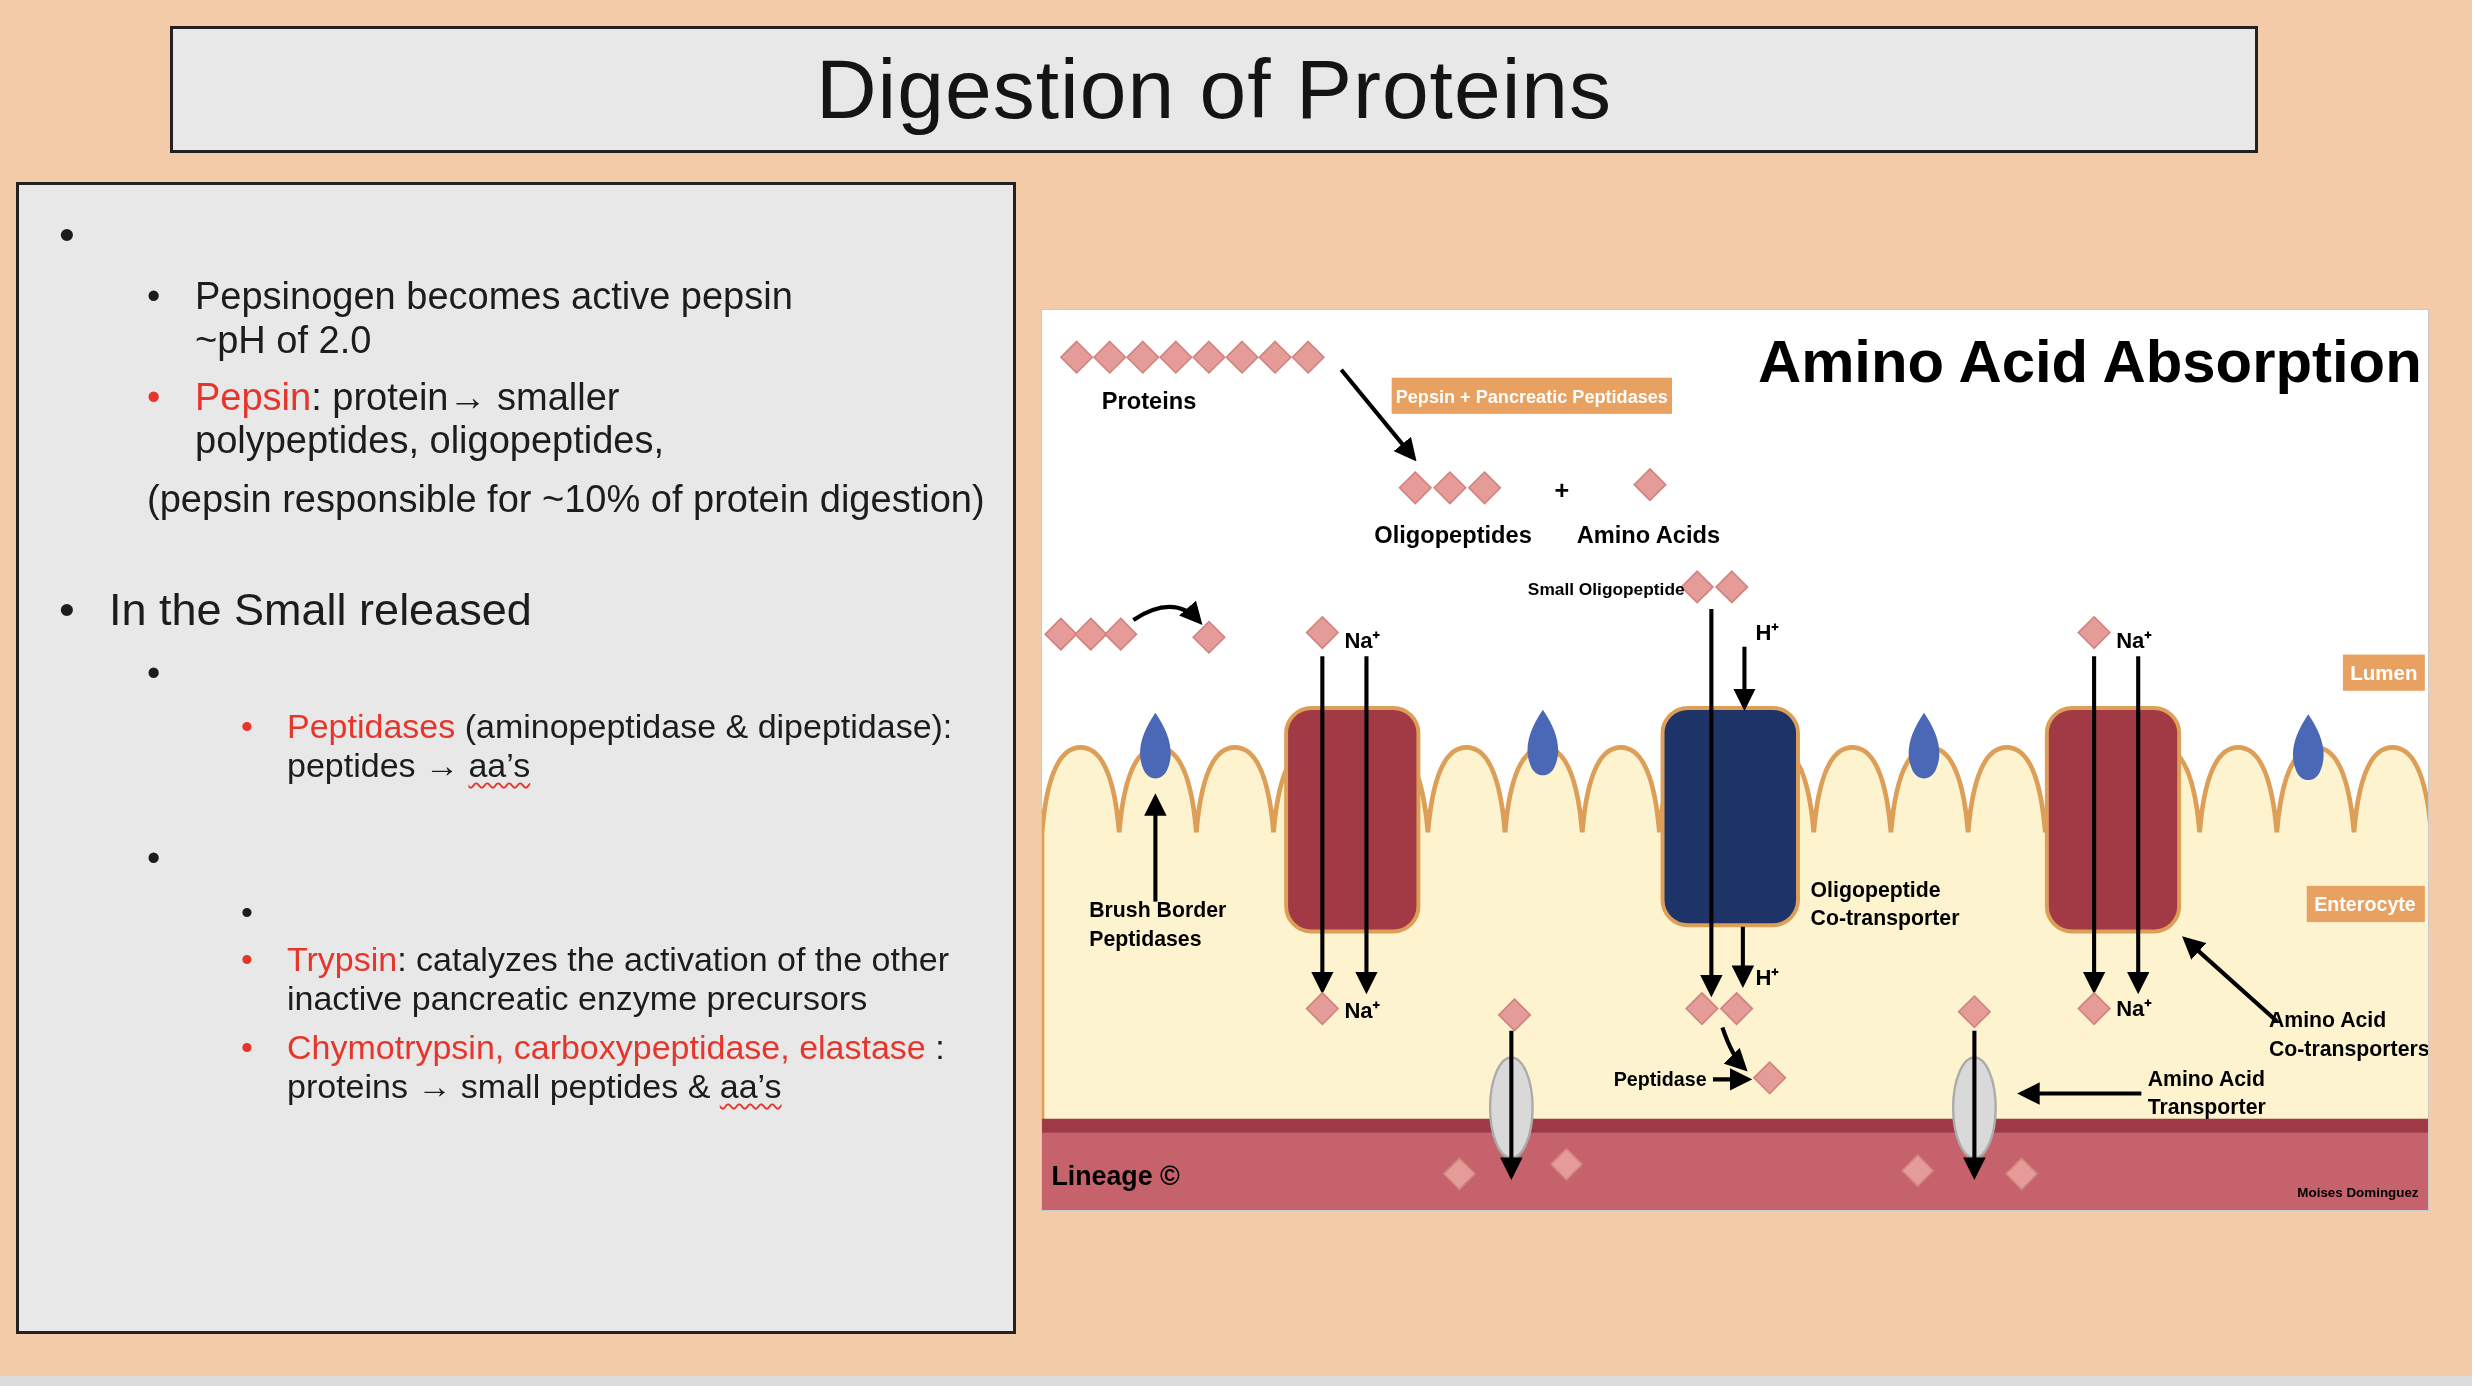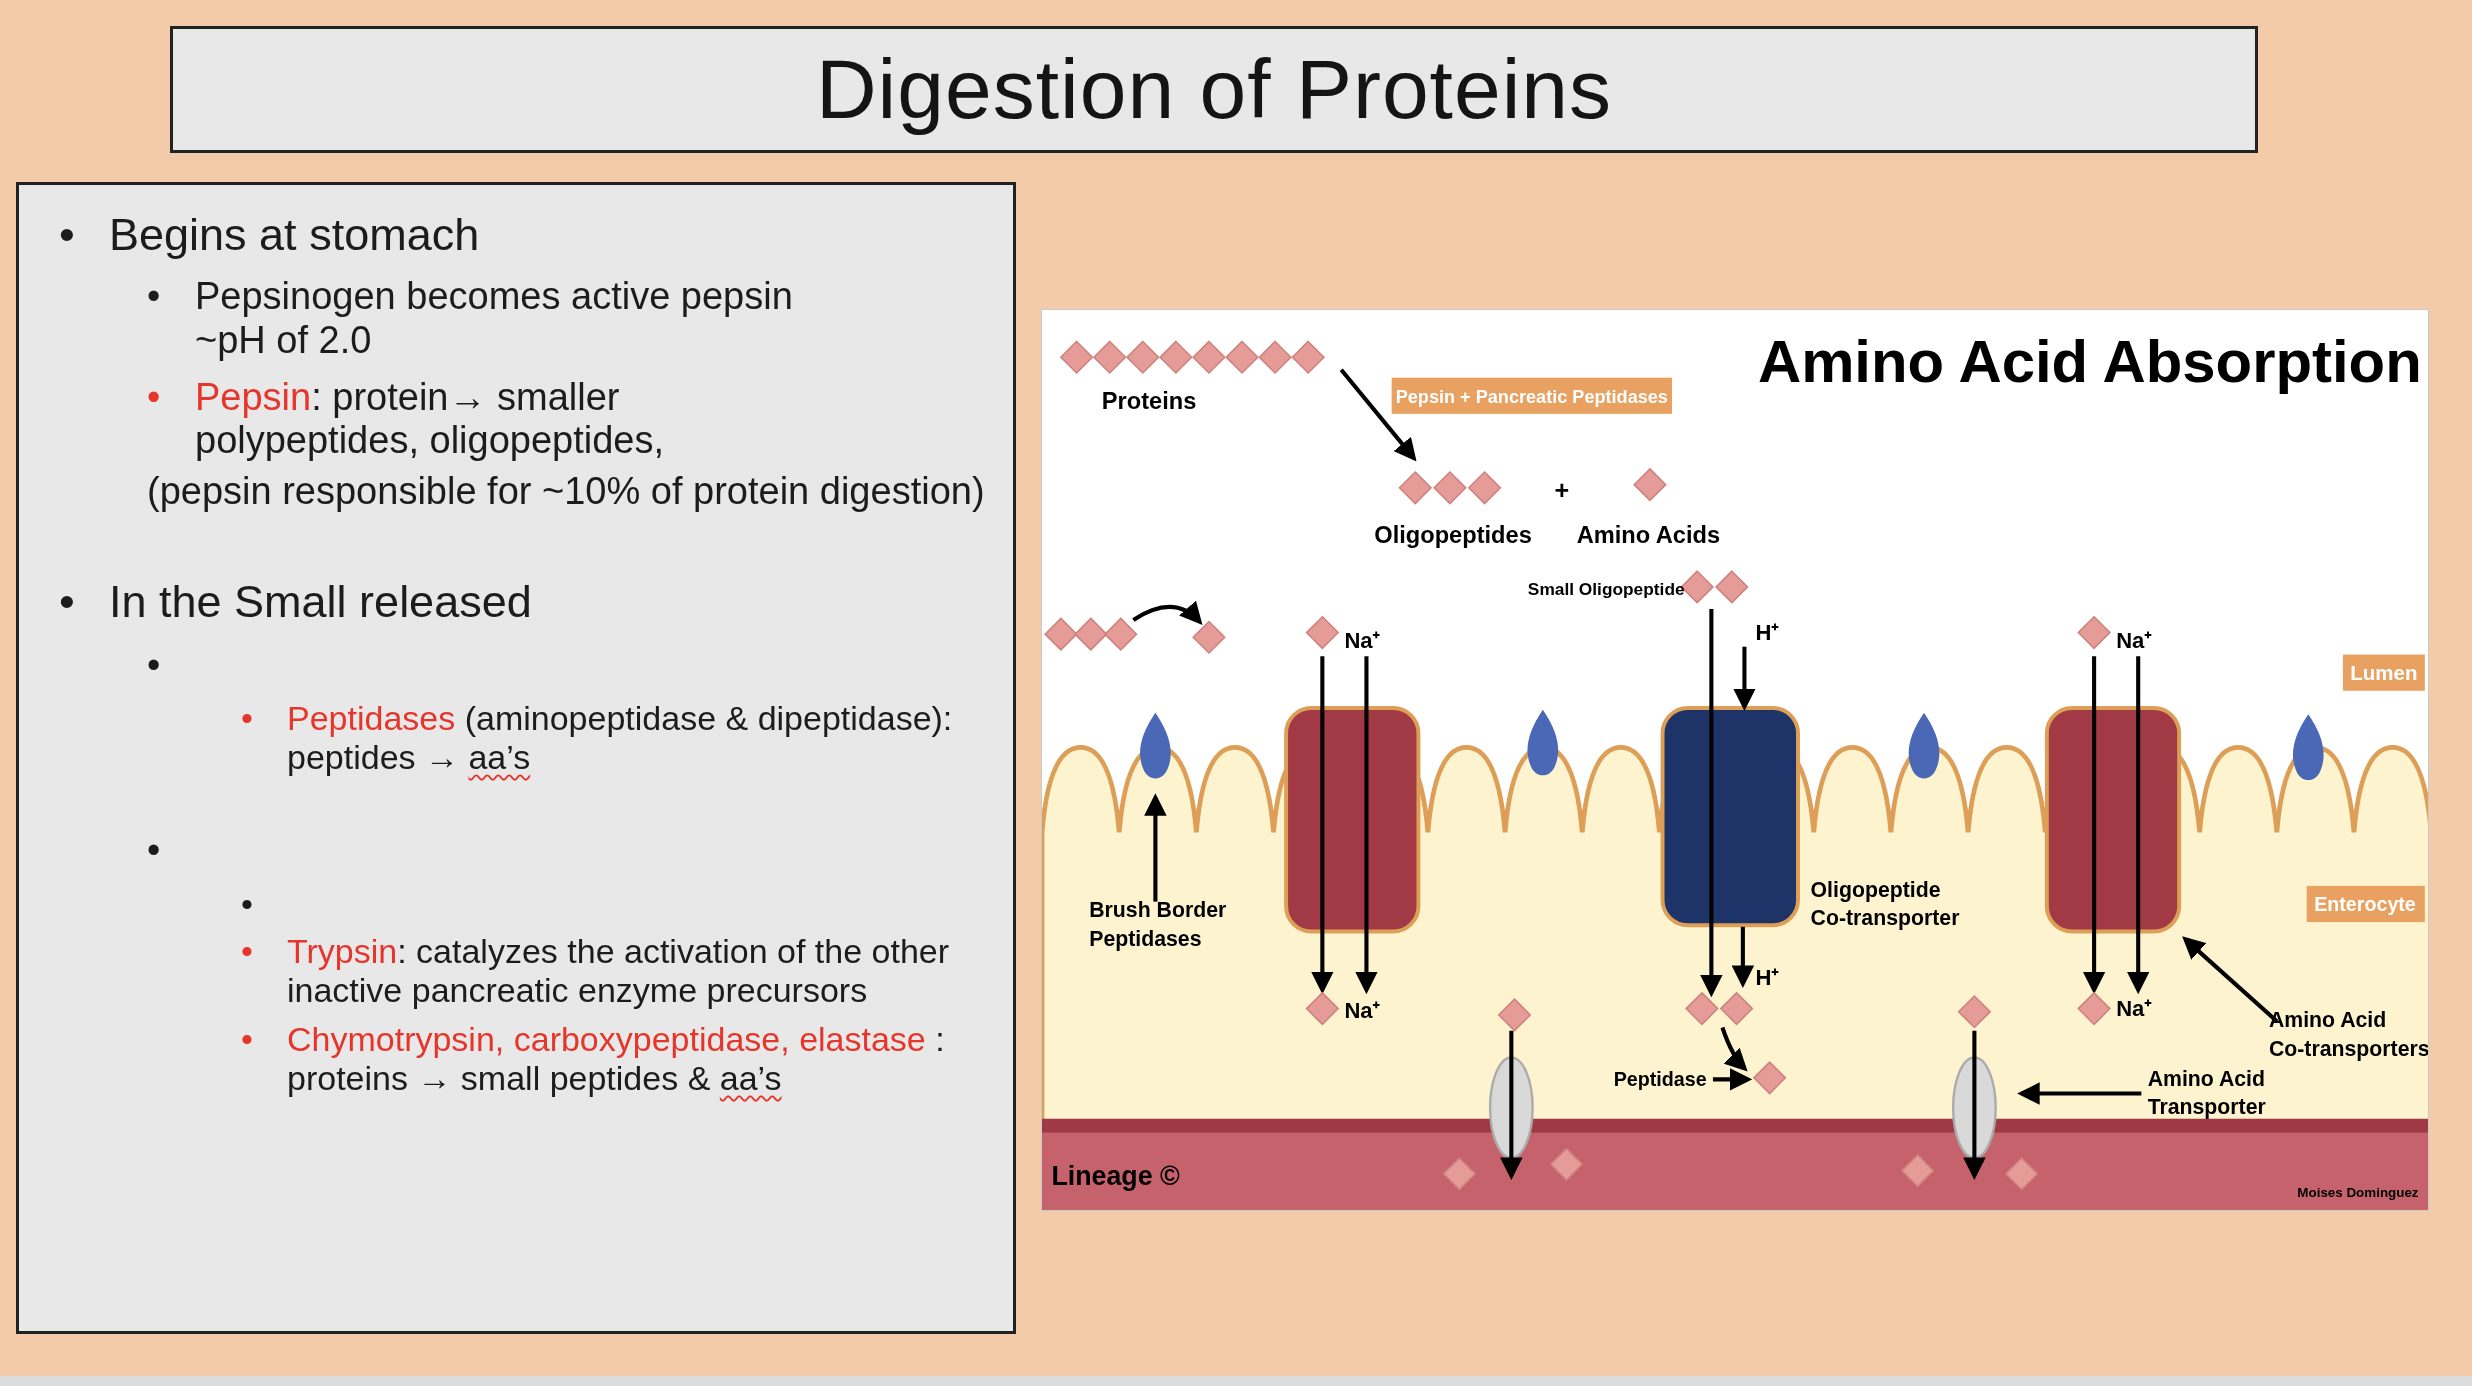--- a/index.html
+++ b/index.html
@@ -72,34 +72,33 @@
 <body>
 
 <div class="title-bar">
   <div class="title-text">Digestion of Proteins</div>
 </div>
 
 <div class="notes-panel">
 
   <div class="li l1">
     <span class="bullet">•</span>
-    <span class="txt">Begins at stomach</span>
   </div>
 
   <div class="li l2" style="margin-top:14px">
     <span class="bullet">•</span>
     <span class="txt">Pepsinogen becomes active pepsin ~pH of 2.0</span>
   </div>
 
   <div class="li l2" style="margin-top:14px">
     <span class="bullet red">•</span>
     <span class="txt"><span class="red">Pepsin</span><span>: protein→ smaller polypeptides, oligopeptides,</span></span>
   </div>
 
-  <div class="para" style="margin-top:8px">
+  <div class="para" style="margin-top:16px">
     <span class="txt">(pepsin responsible for ~10% of protein digestion)</span>
   </div>
 
   <div class="li l1" style="margin-top:62px">
     <span class="bullet">•</span>
     <span class="txt">In the Small released</span>
   </div>
 
   <div class="li l2" style="margin-top:16px">
     <span class="bullet">•</span>

